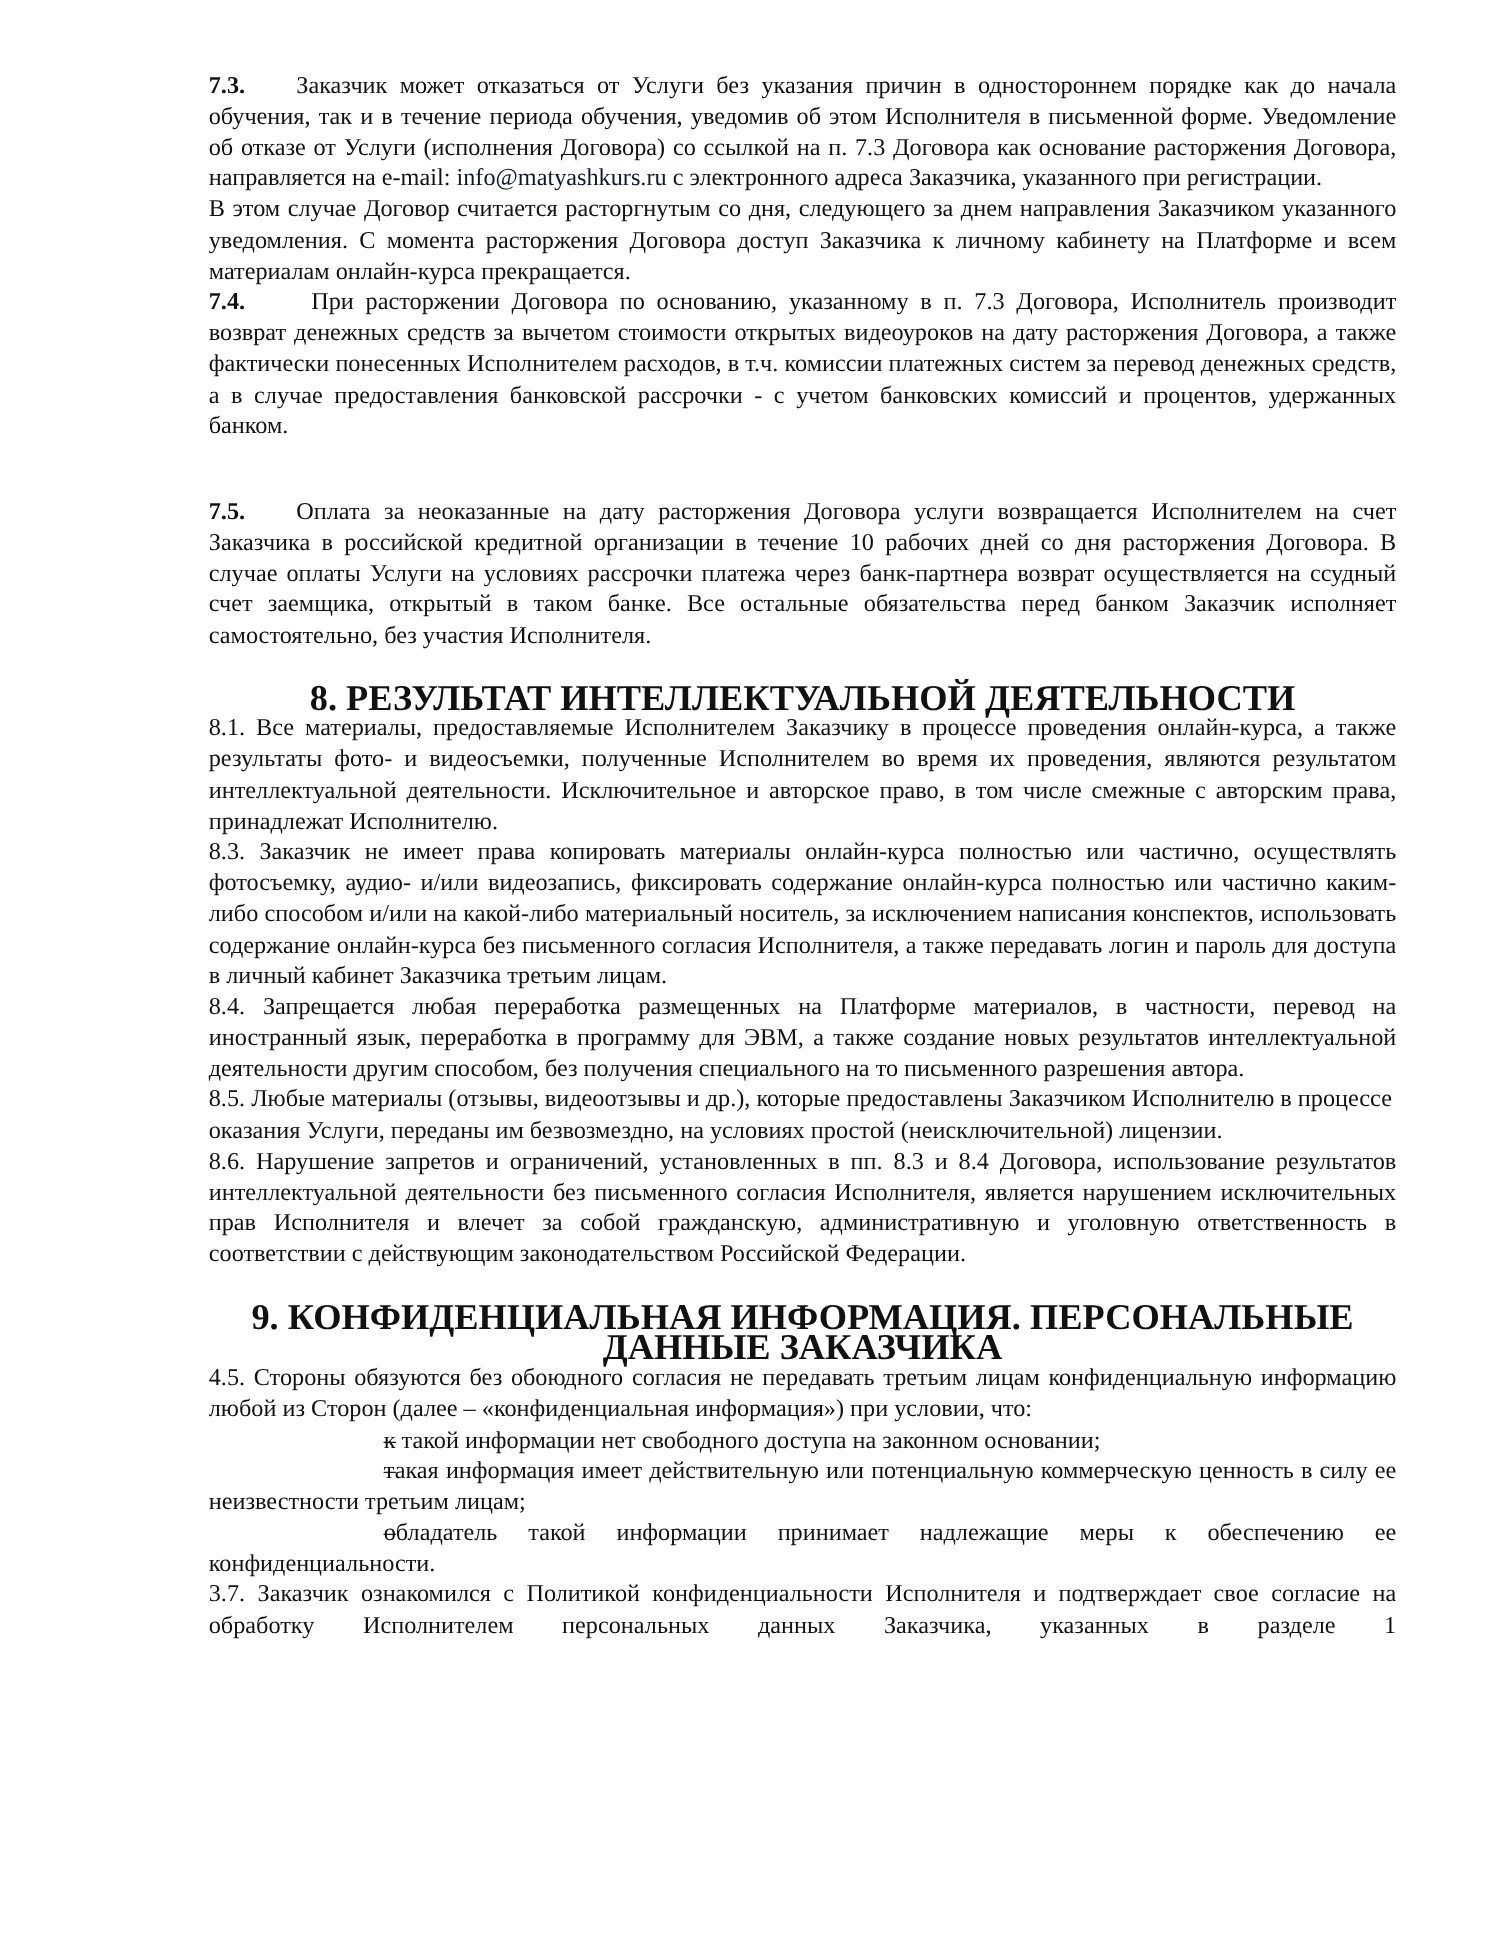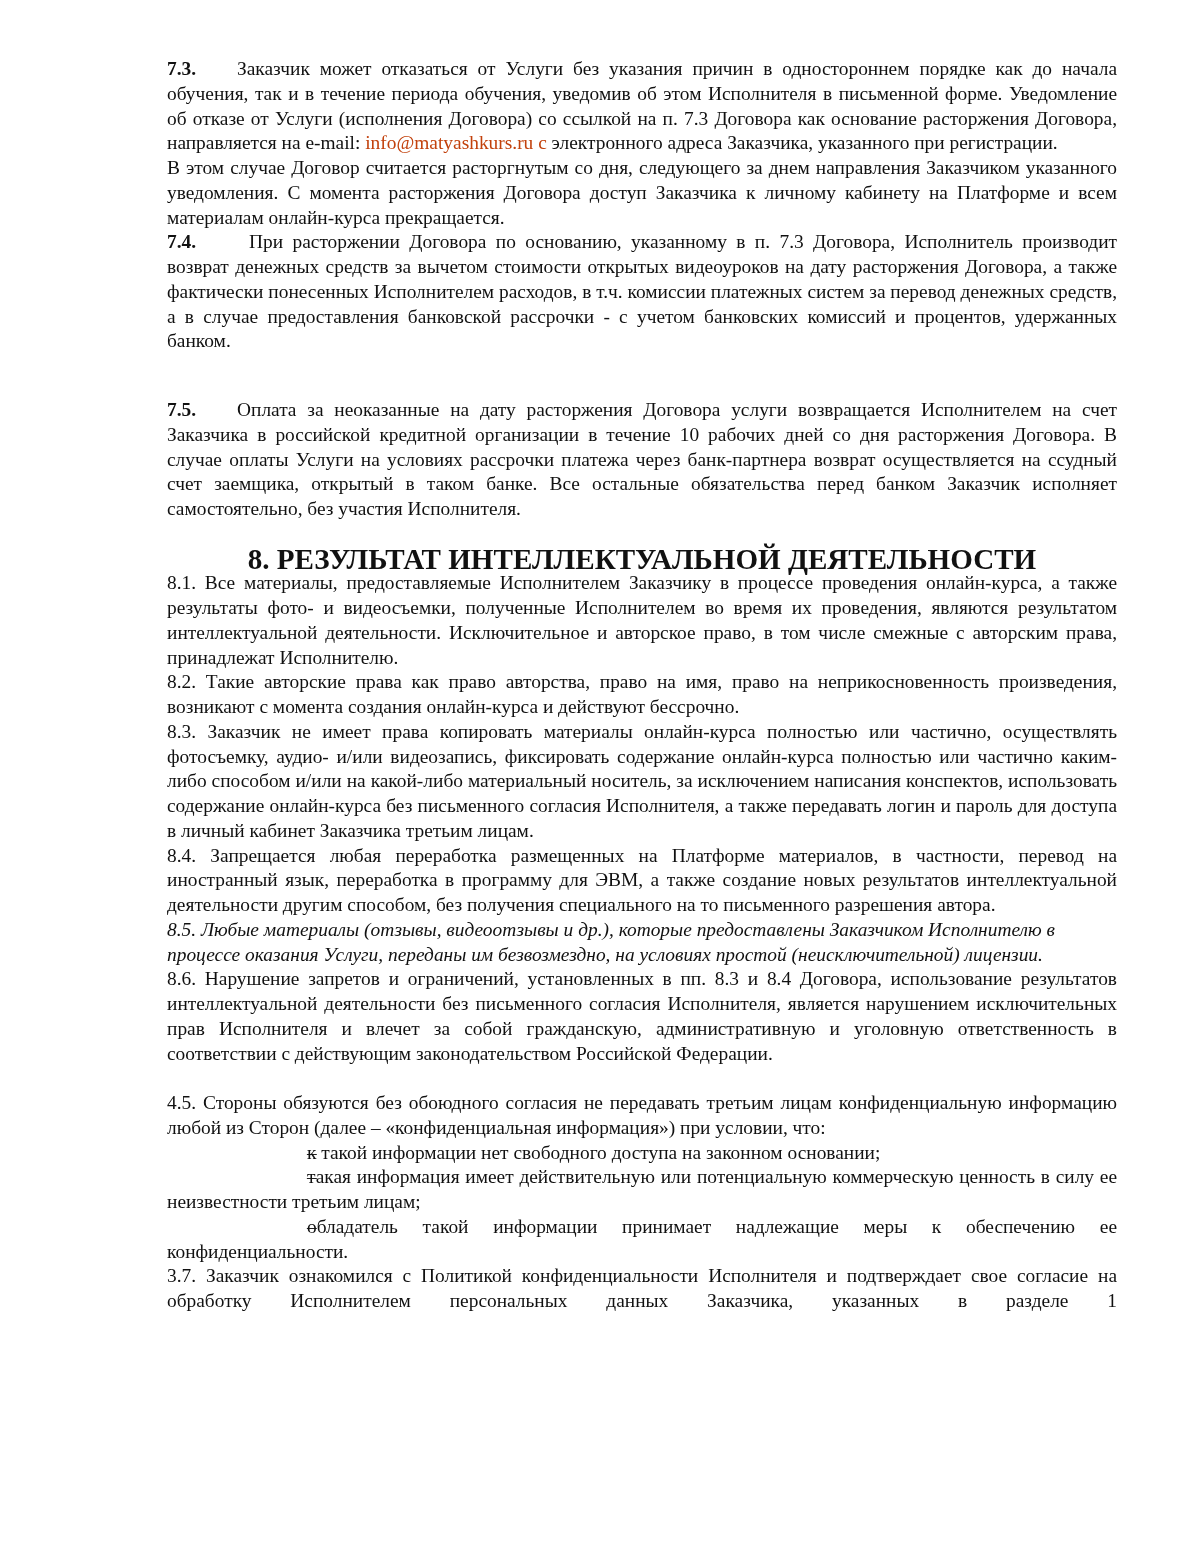--- a/index.html
+++ b/index.html
@@ -29,21 +29,21 @@
       text-align-last: left;
     }
     .num {
       display: inline-block;
       font-weight: bold;
     }
     .num.tab73 { width: 70px; }
     .num.tab74 { width: 82px; }
     .num.tab75 { width: 70px; margin-top: 44px; }
     .link {
-      color: #c2410c;
+      color: #0f172a;
       text-decoration: none;
     }
     .spacer {
       height: 24.75px;
     }
     .heading {
       margin: 0;
       text-align: center;
       font-weight: bold;
     }
@@ -54,21 +54,20 @@
       text-align: justify;
       text-align-last: left;
       text-indent: 70px;
     }
     .bullet .dash {
       display: inline-block;
       width: 70px;
     }
     .p.left {
       text-align: left;
-      font-style: italic;
     }
   </style>
 </head>
 <body>
 
 <div class="page">
 
   <p class="p">
     <span class="num tab73">7.3.</span><span>Заказчик может отказаться от Услуги без указания причин в одностороннем порядке как до начала обучения, так и в течение периода обучения, уведомив об этом Исполнителя в письменной форме. Уведомление об отказе от Услуги (исполнения Договора) со ссылкой на п. 7.3 Договора как основание расторжения Договора, направляется на e-mail: </span><a class="link" href="#">info@matyashkurs.ru с</a><span> электронного адреса Заказчика, указанного при регистрации.</span>
   </p>
@@ -77,28 +76,28 @@
     <span class="num tab74">7.4.</span><span>При расторжении Договора по основанию, указанному в п. 7.3 Договора, Исполнитель производит возврат денежных средств за вычетом стоимости открытых видеоуроков на дату расторжения Договора, а также фактически понесенных Исполнителем расходов, в т.ч. комиссии платежных систем за перевод денежных средств, а в случае предоставления банковской рассрочки - с учетом банковских комиссий и процентов, удержанных банком.</span>
   </p>
   <p class="p">
     <span class="num tab75">7.5.</span><span>Оплата за неоказанные на дату расторжения Договора услуги возвращается Исполнителем на счет Заказчика в российской кредитной организации в течение 10 рабочих дней со дня расторжения Договора. В случае оплаты Услуги на условиях рассрочки платежа через банк-партнера возврат осуществляется на ссудный счет заемщика, открытый в таком банке. Все остальные обязательства перед банком Заказчик исполняет самостоятельно, без участия Исполнителя.</span>
   </p>
 
   <div class="spacer"></div>
 
   <h2 class="heading h8">8. РЕЗУЛЬТАТ ИНТЕЛЛЕКТУАЛЬНОЙ ДЕЯТЕЛЬНОСТИ</h2>
   <p class="p">8.1. Все материалы, предоставляемые Исполнителем Заказчику в процессе проведения онлайн-курса, а также результаты фото- и видеосъемки, полученные Исполнителем во время их проведения, являются результатом интеллектуальной деятельности. Исключительное и авторское право, в том числе смежные с авторским права, принадлежат Исполнителю.</p>
-  <p class="p">8.2. Такие авторские права как право авторства, право на имя, право на неприкосновенность произведения, возникают с момента создания онлайн-курса и действуют бессрочно.</p>
   <p class="p">8.3. Заказчик не имеет права копировать материалы онлайн-курса полностью или частично, осуществлять фотосъемку, аудио- и/или видеозапись, фиксировать содержание онлайн-курса полностью или частично каким-либо способом и/или на какой-либо материальный носитель, за исключением написания конспектов, использовать содержание онлайн-курса без письменного согласия Исполнителя, а также передавать логин и пароль для доступа в личный кабинет Заказчика третьим лицам.</p>
   <p class="p">8.4. Запрещается любая переработка размещенных на Платформе материалов, в частности, перевод на иностранный язык, переработка в программу для ЭВМ, а также создание новых результатов интеллектуальной деятельности другим способом, без получения специального на то письменного разрешения автора.</p>
   <p class="p left">8.5. Любые материалы (отзывы, видеоотзывы и др.), которые предоставлены Заказчиком Исполнителю в процессе оказания Услуги, переданы им безвозмездно, на условиях простой (неисключительной) лицензии.</p>
   <p class="p">8.6. Нарушение запретов и ограничений, установленных в пп. 8.3 и 8.4 Договора, использование результатов интеллектуальной деятельности без письменного согласия Исполнителя, является нарушением исключительных прав Исполнителя и влечет за собой гражданскую, административную и уголовную ответственность в соответствии с действующим законодательством Российской Федерации.</p>
 
   <div class="spacer"></div>
 
+  <h2 class="heading h9">9. КОНФИДЕНЦИАЛЬНАЯ ИНФОРМАЦИЯ. ПЕРСОНАЛЬНЫЕ ДАННЫЕ ЗАКАЗЧИКА</h2>
   <p class="p">4.5. Стороны обязуются без обоюдного согласия не передавать третьим лицам конфиденциальную информацию любой из Сторон (далее – «конфиденциальная информация») при условии, что:</p>
   <p class="bullet">
     <span class="dash">–</span><span>к такой информации нет свободного доступа на законном основании;</span>
   </p>
   <p class="bullet">
     <span class="dash">–</span><span>такая информация имеет действительную или потенциальную коммерческую ценность в силу ее неизвестности третьим лицам;</span>
   </p>
   <p class="bullet">
     <span class="dash">–</span><span>обладатель такой информации принимает надлежащие меры к обеспечению ее конфиденциальности.</span>
   </p>

